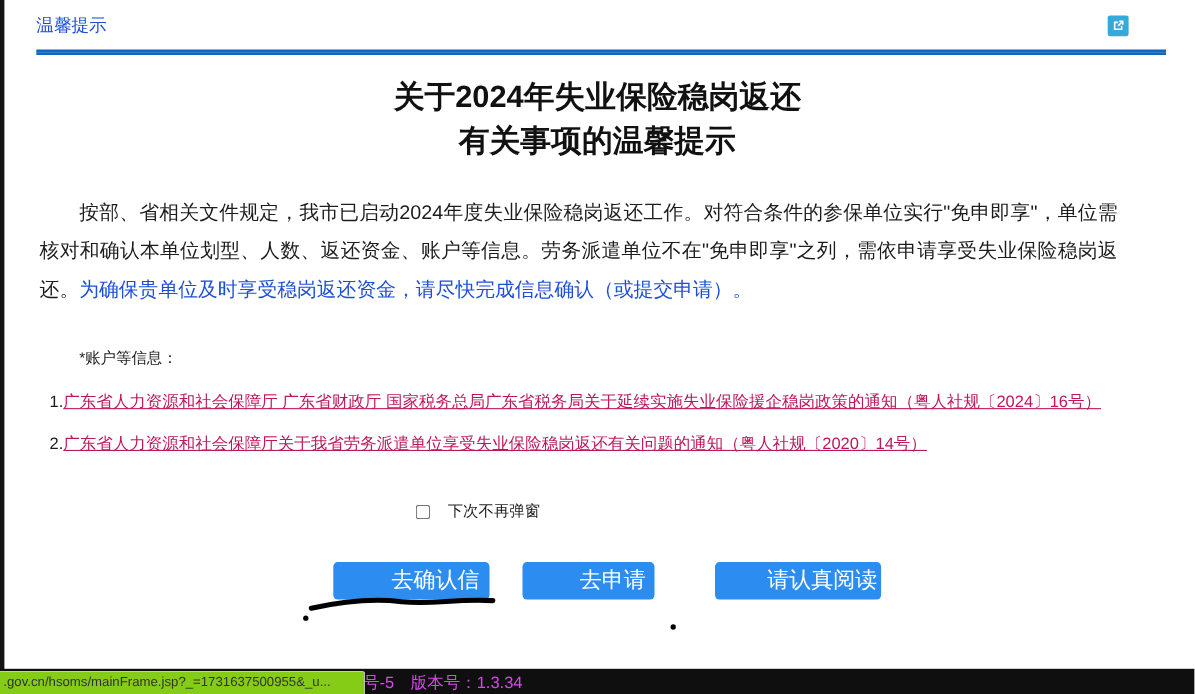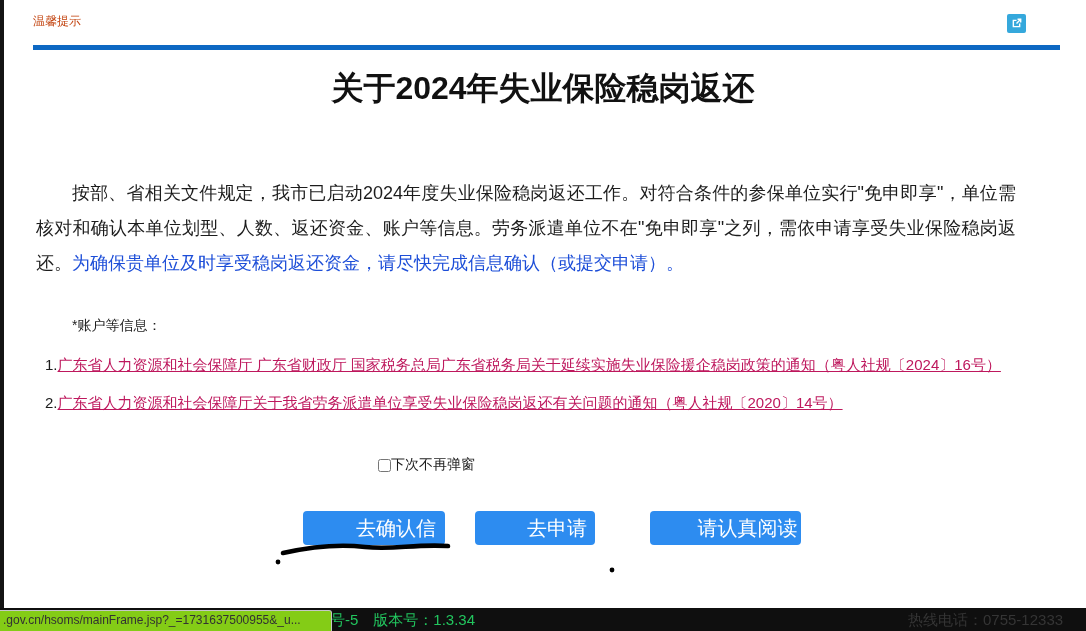--- a/index.html
+++ b/index.html
@@ -10,72 +10,72 @@
     font-family:"Liberation Sans","DejaVu Sans",sans-serif;
     overflow:hidden;
     color:#1a1a1a;
   }
   .left-strip {
     position:absolute; left:0; top:0; width:4px; height:631px;
     background:#141414;
   }
   .dialog-title {
     position:absolute; left:33px; top:13px;
-    font-size:12px; color:#c2410c;
+    font-size:16px; color:#1d4ed8;
   }
   .expand-btn {
     position:absolute; left:1007px; top:14px; width:19px; height:19px;
     background:#35a8dc; border:none; border-radius:2px;
     display:flex; align-items:center; justify-content:center; cursor:pointer;
   }
   .divider {
     position:absolute; left:33px; top:45px; width:1027px; height:1px;
     border-top:3px solid #0d68c3; border-bottom:2px solid #0d68c3;
   }
   .notice-title {
     position:absolute; left:0; top:68px; width:1086px;
-    text-align:center; font-weight:bold; font-size:32px;
+    text-align:center; font-weight:bold; font-size:28px;
     line-height:40px; color:#111;
   }
   .notice-body {
     position:absolute; left:36px; top:176px; width:980px;
     font-size:18px; line-height:35px; color:#1c1c1c;
     text-indent:2em; text-align:justify;
   }
   .red-text { color:#1d4ed8; }
   .policy-label {
     position:absolute; left:72px; top:317px; font-size:14px; color:#1c1c1c;
   }
   .link-row { position:absolute; left:45px; font-size:15px; color:#1c1c1c; }
   .link-row1 { top:356px; }
   .link-row2 { top:394px; }
   .link-row a { color:#be185d; text-decoration:underline; cursor:pointer; }
   .checkbox-row {
     position:absolute; left:378px; top:456px;
-    display:flex; align-items:center; gap:0; font-size:14px; color:#1c1c1c;
+    display:flex; align-items:center; gap:16px; font-size:14px; color:#1c1c1c;
   }
   .checkbox-row input { width:13px; height:13px; cursor:pointer; }
   .btn {
     position:absolute; top:511px; height:34px;
     background:#2d8cf0; color:#fff; border:none; border-radius:4px;
     font-size:20px; line-height:34px; text-align:center; cursor:pointer;
     font-family:inherit;
     padding-left:44px;
   }
   .btn-confirm { left:303px; width:142px; }
   .btn-apply   { left:475px; width:120px; }
   .btn-read    { left:650px; width:151px; }
   .ink-layer { position:absolute; left:270px; top:535px; width:400px; height:45px; pointer-events:none; }
   .bottom-bar {
     position:absolute; left:0; top:608px; width:1086px; height:23px;
     background:#0f0f0f;
   }
   .version-text {
     position:absolute; left:330px; top:3px;
-    font-size:15px; color:#22c55e; white-space:pre;
+    font-size:15px; color:#d946ef; white-space:pre;
   }
   .hotline-text {
     position:absolute; left:908px; top:3px;
     font-size:15px; color:#353535; white-space:pre;
   }
   .status-tooltip {
     position:absolute; left:0; top:610px; width:332px; height:32px;
     background:#84cc16; border:1px solid #c6c6c6; border-left:none;
     border-top-right-radius:3px;
     font-size:12px; line-height:18px; color:#323232;
@@ -96,20 +96,21 @@
       <path d="M9.5 9.5 L14.8 4.2" stroke="#ffffff" stroke-width="1.8"></path>
       <path d="M10.8 4.2 H14.8 V8.2" stroke="#ffffff" stroke-width="1.8"></path>
     </svg>
   </span>
 </button>
 
 <div class="divider"></div>
 
 <div class="notice-title">
   <div>关于2024年失业保险稳岗返还</div>
+  <div>有关事项的温馨提示</div>
 </div>
 
 <div class="notice-body"><span>按部、省相关文件规定，我市已启动2024年度失业保险稳岗返还工作。对符合条件的参保单位实行"免申即享"，单位需核对和确认本单位划型、人数、返还资金、账户等信息。劳务派遣单位不在"免申即享"之列，需依申请享受失业保险稳岗返还。</span><span class="red-text">为确保贵单位及时享受稳岗返还资金，请尽快完成信息确认（或提交申请）。</span></div>
 
 <div class="policy-label">*账户等信息：</div>
 
 <div class="link-row link-row1"><span>1.</span><a>广东省人力资源和社会保障厅 广东省财政厅 国家税务总局广东省税务局关于延续实施失业保险援企稳岗政策的通知（粤人社规〔2024〕16号）</a></div>
 
 <div class="link-row link-row2"><span>2.</span><a>广东省人力资源和社会保障厅关于我省劳务派遣单位享受失业保险稳岗返还有关问题的通知（粤人社规〔2020〕14号）</a></div>
 
@@ -123,16 +124,15 @@
 <button class="btn btn-read">请认真阅读2秒</button>
 
 <svg class="ink-layer" viewBox="0 0 400 45">
   <path d="M13 18 C 40 12, 70 9, 95 12 C 125 15, 142 9, 178 11" stroke="#000" stroke-width="4.6" fill="none" stroke-linecap="round"></path>
   <circle cx="8" cy="27" r="2.4" fill="#000"></circle>
   <circle cx="342" cy="35" r="2.4" fill="#000"></circle>
 </svg>
 
 <div class="bottom-bar">
   <span class="version-text">号-5　版本号：1.3.34</span>
-  <span class="hotline-text">热线电话：0755-12333</span>
 </div>
 
 <div class="status-tooltip">.gov.cn/hsoms/mainFrame.jsp?_=1731637500955&amp;_u...</div>
 
 </body></html>

